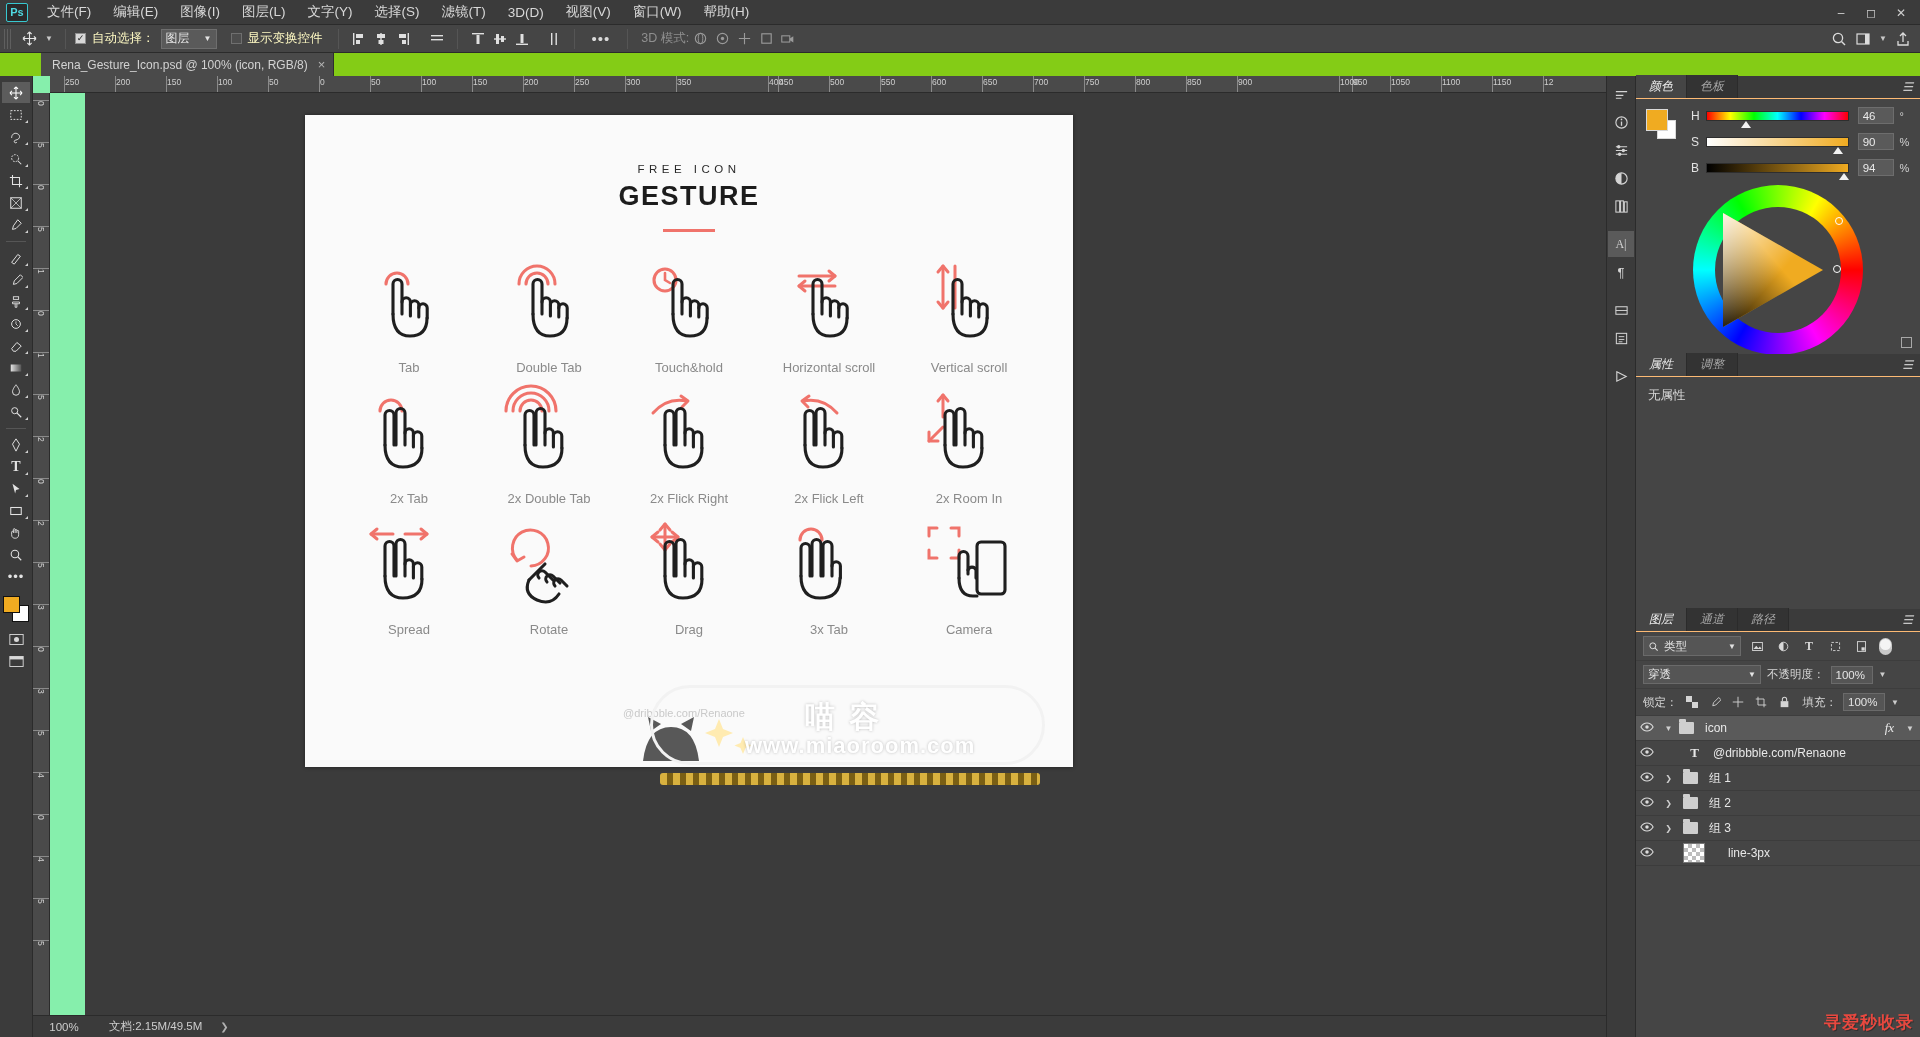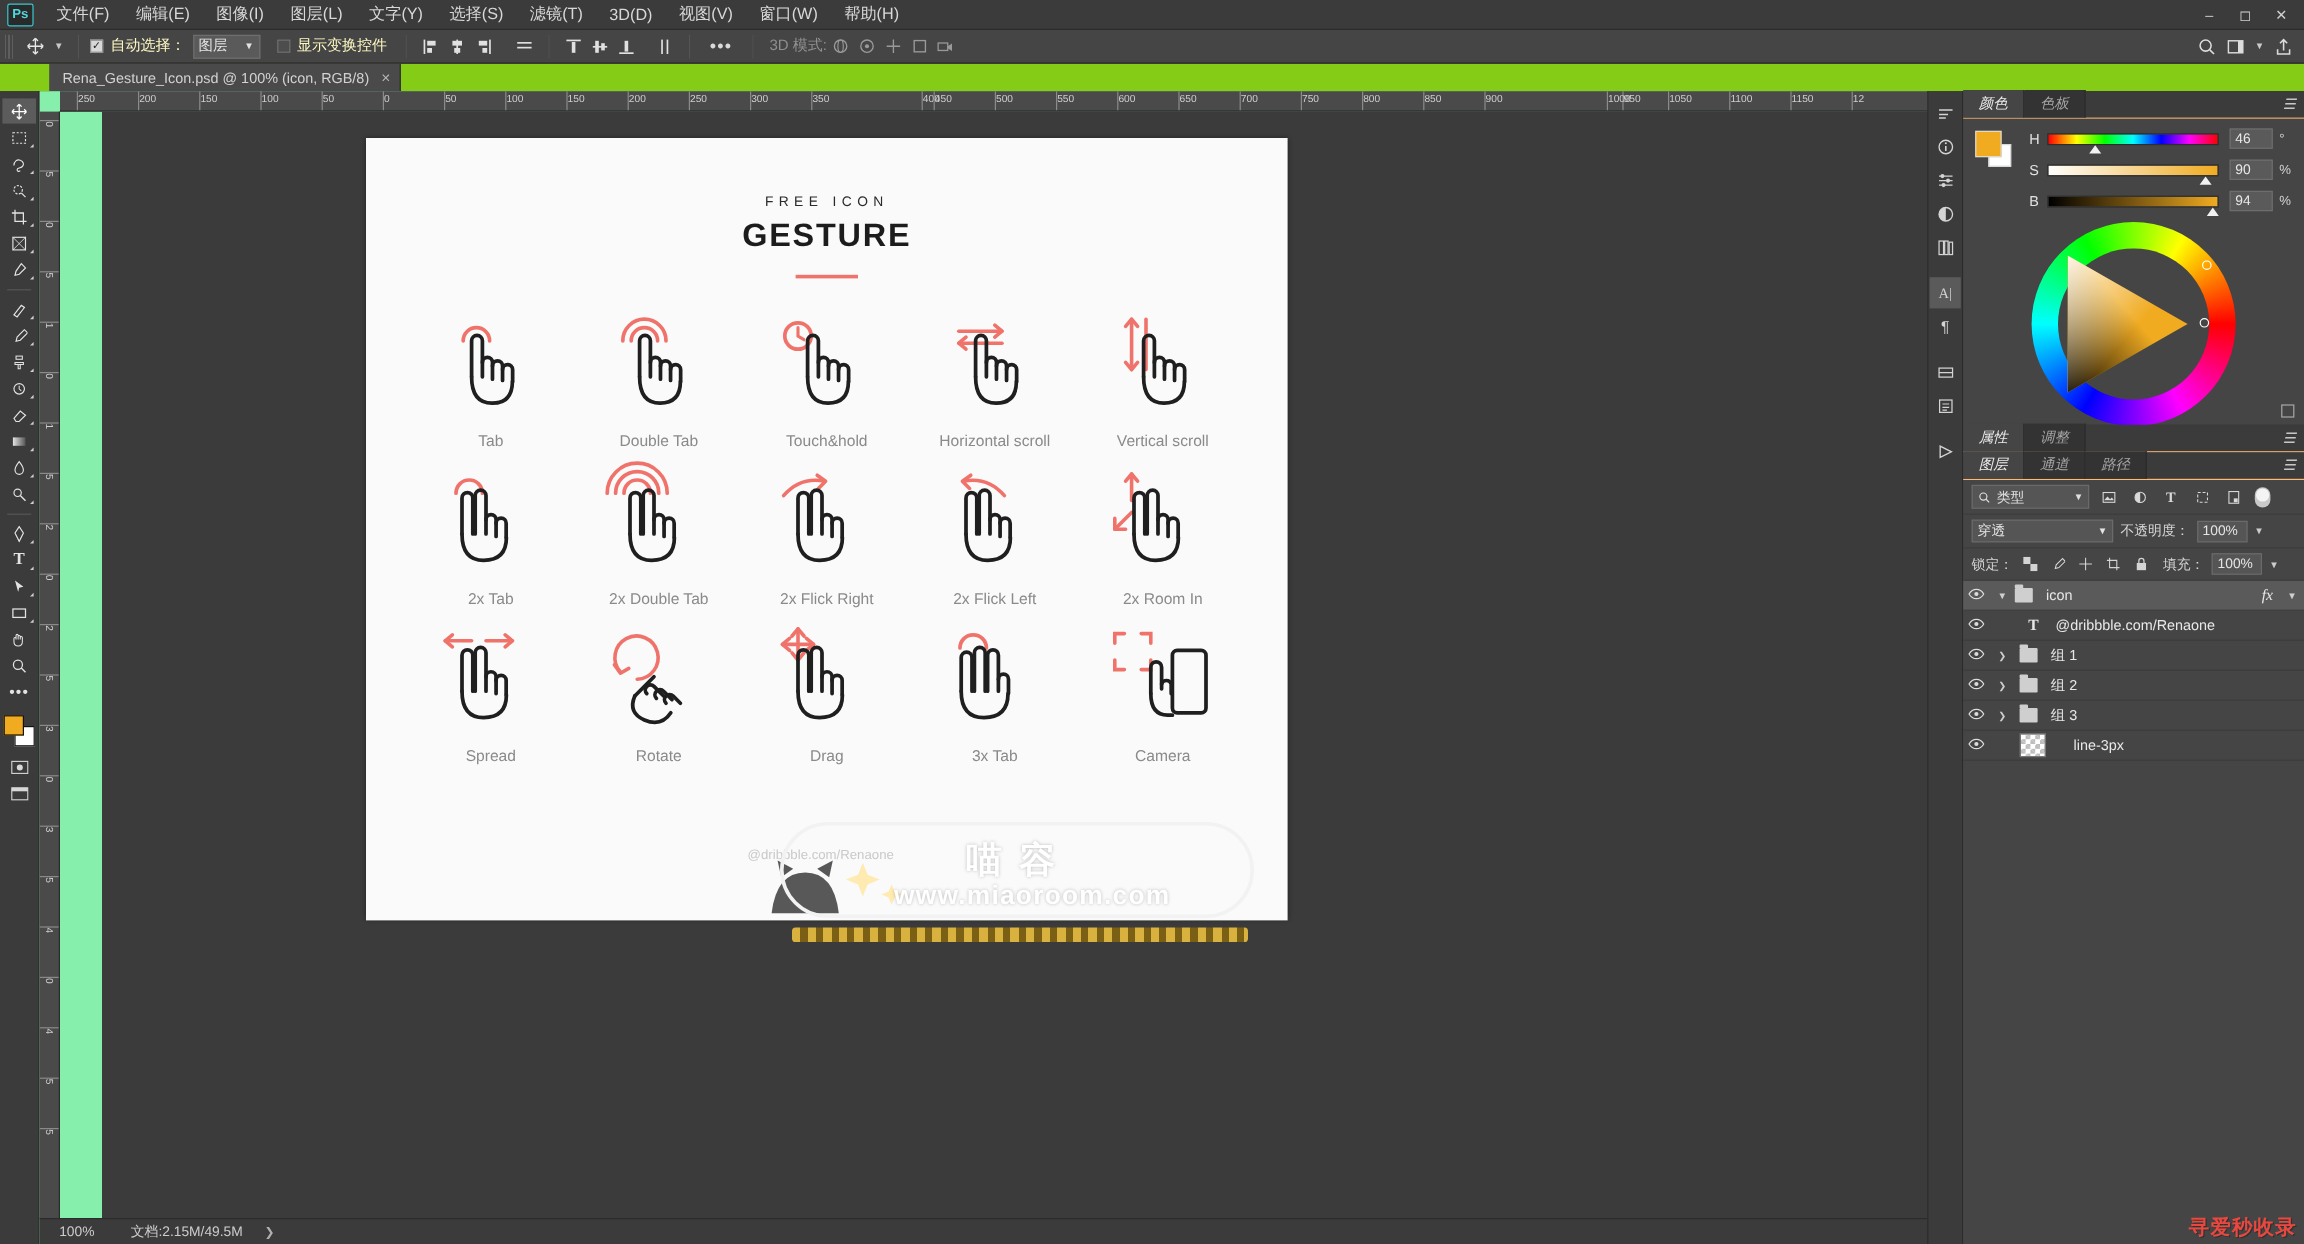--- a/index.html
+++ b/index.html
@@ -981,20 +981,23 @@
           <div class="wheel-dot" style="left:140px; top:80px;"></div>
         </div>
         <div class="color-corner"></div>
       </div>
 
       <div class="panel-tabs">
         <div class="ptab on">属性</div>
         <div class="ptab">调整</div>
         <div class="pmenu">☰</div>
       </div>
+      <div class="panel-body prop-body">
+        <span>无属性</span>
+      </div>
 
       <div class="panel-tabs">
         <div class="ptab on">图层</div>
         <div class="ptab">通道</div>
         <div class="ptab">路径</div>
         <div class="pmenu">☰</div>
       </div>
       <div class="panel-body layers-body">
 
         <div class="lrow">

